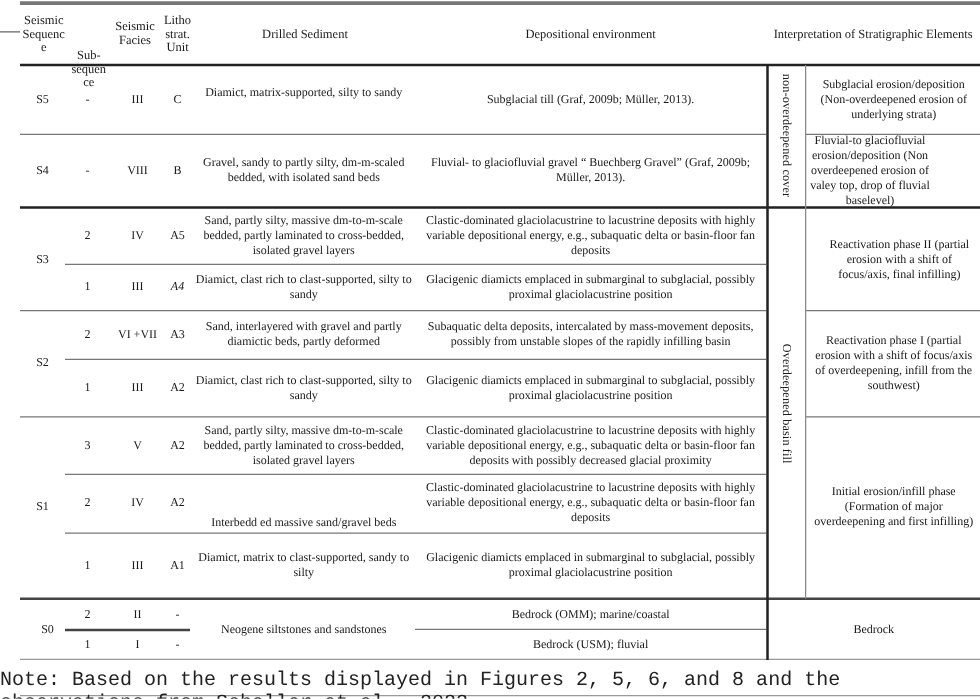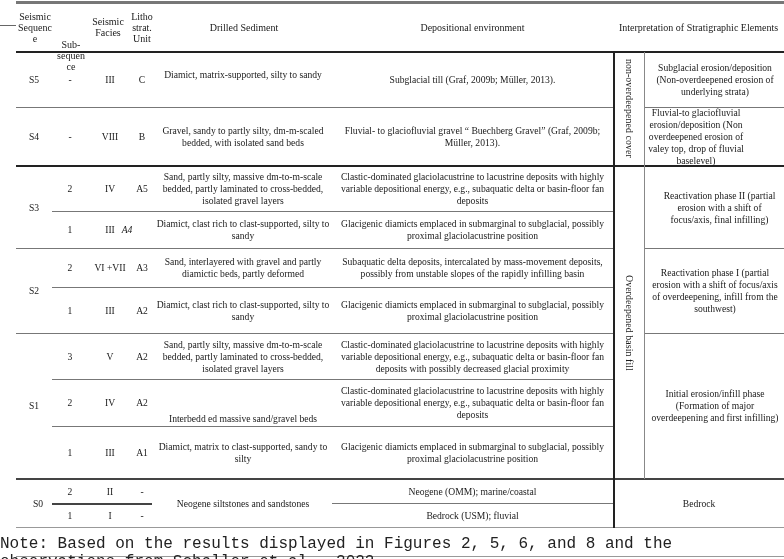--- a/index.html
+++ b/index.html
@@ -79,21 +79,21 @@
 
 <div class="cell" style="left:16px; top:167px; width:36px; height:81px;">S3</div>
 <div class="cell" style="left:52px; top:167px; width:36px; height:44px;">2</div>
 <div class="cell" style="left:88px; top:167px; width:44px; height:44px;">IV</div>
 <div class="cell" style="left:130px; top:167px; width:24px; height:44px;">A5</div>
 <div class="cell" style="left:154px; top:167px; width:178px; height:44px;">Sand, partly silty, massive dm-to-m-scale bedded, partly laminated to cross-bedded, isolated gravel layers</div>
 <div class="cell" style="left:332px; top:167px; width:281px; height:44px;">Clastic-dominated glaciolacustrine to lacustrine deposits with highly variable depositional energy, e.g., subaquatic delta or basin-floor fan deposits</div>
 
 <div class="cell" style="left:52px; top:212px; width:36px; height:36px;">1</div>
 <div class="cell" style="left:88px; top:212px; width:44px; height:36px;">III</div>
-<div class="cell" style="left:115px; top:212px; width:24px; height:36px;font-style:italic;">A4</div>
+<div class="cell" style="left:130px; top:212px; width:24px; height:36px;font-style:italic;">A4</div>
 <div class="cell" style="left:154px; top:212px; width:178px; height:36px;">Diamict, clast rich to clast-supported, silty to sandy</div>
 <div class="cell" style="left:332px; top:212px; width:281px; height:36px;">Glacigenic diamicts emplaced in submarginal to subglacial, possibly proximal glaciolacustrine position</div>
 
 <div class="cell" style="left:16px; top:249px; width:36px; height:84px;">S2</div>
 <div class="cell" style="left:52px; top:249px; width:36px; height:38px;">2</div>
 <div class="cell" style="left:86px; top:249px; width:48px; height:38px;">VI +VII</div>
 <div class="cell" style="left:130px; top:249px; width:24px; height:38px;">A3</div>
 <div class="cell" style="left:154px; top:249px; width:178px; height:38px;">Sand, interlayered with gravel and partly diamictic beds, partly deformed</div>
 <div class="cell" style="left:332px; top:249px; width:281px; height:38px;">Subaquatic delta deposits, intercalated by mass-movement deposits, possibly from unstable slopes of the rapidly infilling basin</div>
 
@@ -120,21 +120,21 @@
 <div class="cell" style="left:88px; top:427px; width:44px; height:51px;">III</div>
 <div class="cell" style="left:130px; top:427px; width:24px; height:51px;">A1</div>
 <div class="cell" style="left:154px; top:427px; width:178px; height:51px;">Diamict, matrix to clast-supported, sandy to silty</div>
 <div class="cell" style="left:332px; top:427px; width:281px; height:51px;">Glacigenic diamicts emplaced in submarginal to subglacial, possibly proximal glaciolacustrine position</div>
 
 <div class="cell" style="left:20px; top:480px; width:36px; height:47px;">S0</div>
 <div class="cell" style="left:52px; top:480px; width:36px; height:23px;">2</div>
 <div class="cell" style="left:88px; top:480px; width:44px; height:23px;">II</div>
 <div class="cell" style="left:130px; top:480px; width:24px; height:23px;">-</div>
 <div class="cell" style="left:154px; top:480px; width:178px; height:47px;">Neogene siltstones and sandstones</div>
-<div class="cell" style="left:332px; top:480px; width:281px; height:23px;">Neogene (OMM); marine/coastal</div>
+<div class="cell" style="left:332px; top:480px; width:281px; height:23px;">Bedrock (OMM); marine/coastal</div>
 
 <div class="cell" style="left:52px; top:505px; width:36px; height:22px;">1</div>
 <div class="cell" style="left:88px; top:505px; width:44px; height:22px;">I</div>
 <div class="cell" style="left:130px; top:505px; width:24px; height:22px;">-</div>
 <div class="cell" style="left:332px; top:505px; width:281px; height:22px;">Bedrock (USM); fluvial</div>
 
 <div class="rot" style="left:614px; top:52px; width:30px; height:113px;">
   <span>non-overdeepened cover</span>
 </div>
 <div class="rot" style="left:614px; top:167px; width:30px; height:311px;">

